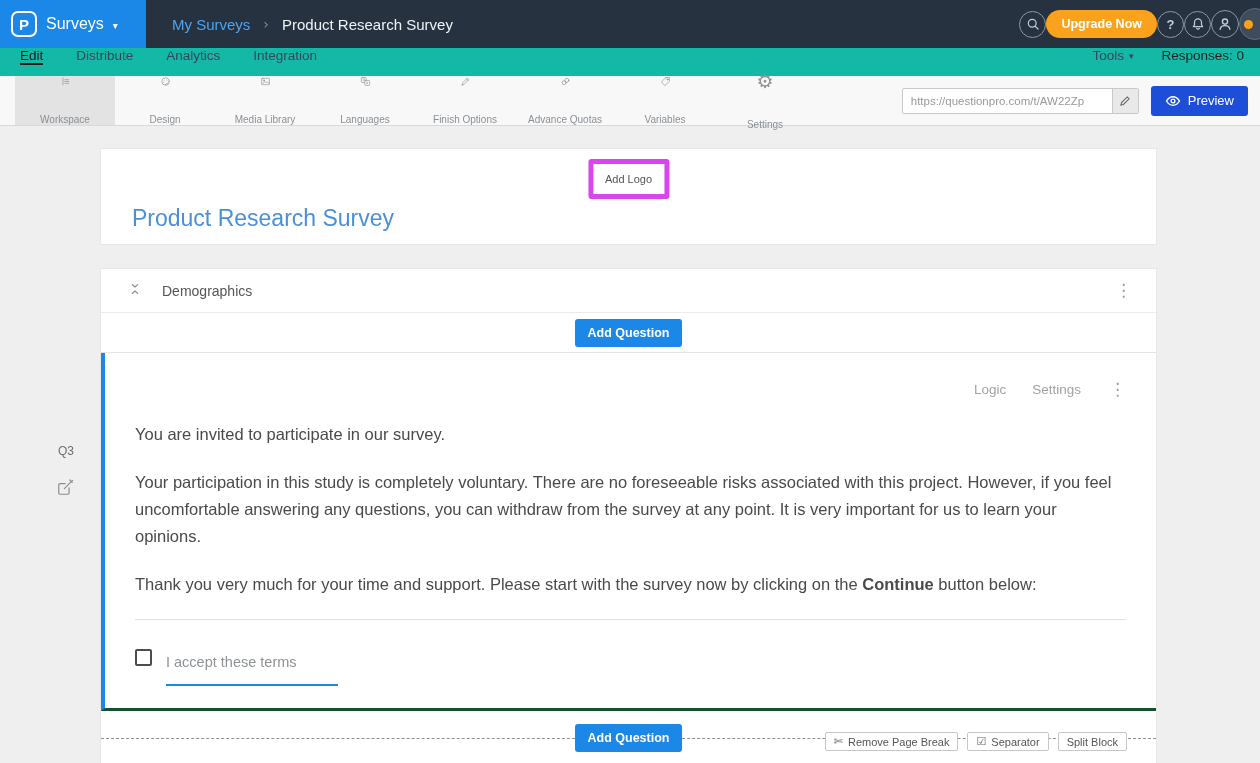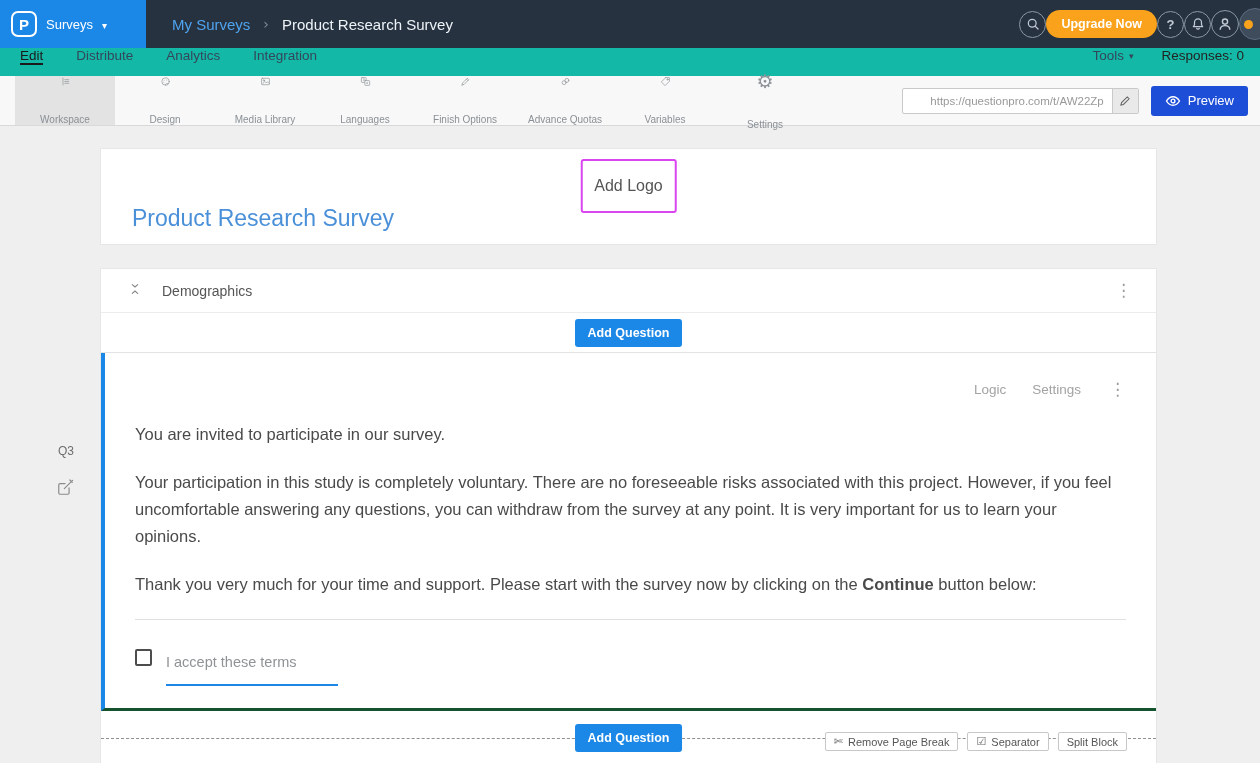--- a/index.html
+++ b/index.html
@@ -4,21 +4,21 @@
 <style>
   * { margin:0; padding:0; box-sizing:border-box; }
   body { background:#dcdcdc; font-family:"Liberation Sans", sans-serif; }
   .app { position:relative; width:1260px; height:763px; background:#efefef; overflow:hidden; }
   .glyph { font-family:"DejaVu Sans", sans-serif; }
 
   
   .topbar { display:flex; align-items:center; height:48px; background:#263240; }
   .brand { width:146px; height:48px; background:#1b87e6; display:flex; align-items:center; gap:9px; padding-left:11px; cursor:pointer; }
   .brand-logo { width:26px; height:26px; border:2px solid #fff; border-radius:7px; display:flex; align-items:center; justify-content:center; color:#fff; font-weight:bold; font-size:15px; }
-  .brand-name { color:#fff; font-size:13px; }
+  .brand-name { color:#fff; font-size:16px; }
   .brand .caret { color:#fff; font-size:10px; margin-top:2px; }
   .crumbs { margin-left:26px; display:flex; align-items:center; gap:13px; font-size:15px; }
   .crumb-parent { color:#4fa3ef; cursor:pointer; text-decoration:none; }
   .crumb-sep { color:#7c8b9b; font-size:14px; }
   .crumb-current { color:#eef3f8; }
   .topbar-right { margin-left:auto; display:flex; align-items:center; padding-right:6px; }
   .circle-btn { width:27px; height:27px; border:1px solid #8b98a6; border-radius:50%; display:flex; align-items:center; justify-content:center; color:#c3ccd6; font-size:13px; font-weight:bold; cursor:pointer; flex:0 0 auto; }
   .circle-btn svg { stroke:#c3ccd6; fill:none; stroke-width:1.6; stroke-linecap:round; stroke-linejoin:round; }
   .upgrade-btn { background:#faa21b; color:#fff; font-size:12.5px; font-weight:bold; padding:7px 15px; border-radius:15px; border:none; cursor:pointer; white-space:nowrap; }
   .avatar { width:28px; height:28px; border:1px solid #8b98a6; border-radius:50%; display:flex; align-items:center; justify-content:center; }
@@ -37,31 +37,31 @@
 
   
   .toolbar { display:flex; align-items:stretch; height:50px; background:#f8f8f8; border-bottom:1px solid #d9d9d9; padding-left:15px; }
   .tool-item { width:100px; display:flex; flex-direction:column; align-items:center; justify-content:center; gap:3px; cursor:pointer; }
   .tool-item.active { background:#e3e3e3; }
   .tool-item svg { stroke:#8d9499; fill:none; stroke-width:1.5; stroke-linecap:round; stroke-linejoin:round; }
   .tool-item .gear-glyph { font-size:19px; color:#8d9499; line-height:21px; }
   .tool-label { font-size:10px; color:#8a9096; white-space:nowrap;margin-top:24px; }
   .toolbar-right { margin-left:auto; display:flex; align-items:center; gap:12px; padding-right:12px; }
   .url-wrap { display:flex; align-items:center; width:237px; height:26px; border:1px solid #c9c9c9; background:#fff; border-radius:2px; overflow:hidden; }
-  .url-input { flex:1; min-width:0; border:none; outline:none; font-size:11.5px; color:#999; padding:0 8px; font-family:"Liberation Sans",sans-serif;text-align:right; }
+  .url-input { flex:1; min-width:0; border:none; outline:none; font-size:11.5px; color:#999; padding:0 8px; font-family:"Liberation Sans",sans-serif; }
   .url-edit { width:26px; align-self:stretch; background:#e9e9e9; border-left:1px solid #c9c9c9; display:flex; align-items:center; justify-content:center; cursor:pointer; }
   .url-edit svg { stroke:#666; fill:none; stroke-width:1.4; }
   .preview-btn { background:#1d4ed8; color:#fff; font-size:13px; height:30px; padding:0 14px; border-radius:3px; border:none; display:flex; align-items:center; gap:7px; cursor:pointer; }
   .preview-btn svg { stroke:#fff; fill:none; stroke-width:1.4; }
 
   
   .canvas { position:relative; height:637px; background:#efefef; }
   .page { width:1057px; margin-left:100px; }
   .title-card { position:relative; margin-top:22px; height:97px; background:#fff; border:1px solid #e6e6e6; }
-  .add-logo-btn { position:absolute; top:10px; left:50%; transform:translateX(-50%); background:#fff; border:2px solid #d946ef; border-radius:3px; color:#555; font-size:16px; padding:16px 12px; cursor:pointer; }
+  .add-logo-btn { position:absolute; top:10px; left:50%; transform:translateX(-50%); background:#fff; border:5px solid #d946ef; border-radius:3px; color:#555; font-size:11px; padding:9px 12px; cursor:pointer; }
   .survey-title { position:absolute; left:31px; top:56px; font-size:23px; color:#4a90d9; font-weight:400; }
 
   .section { margin-top:23px; height:495px; background:#fff; border:1px solid #e6e6e6; border-bottom:none; }
   .sec-header { height:44px; display:flex; align-items:center; padding:0 24px 0 26px; border-bottom:1px solid #ececec; }
   .sec-header svg { stroke:#8a8a8a; fill:none; stroke-width:1.8; stroke-linecap:round; stroke-linejoin:round; }
   .sec-title { margin-left:19px; font-size:14px; color:#555; }
   .kebab { margin-left:auto; color:#9b9b9b; font-size:17px; cursor:pointer; line-height:1; }
   .add-row { height:40px; display:flex; align-items:center; justify-content:center; border-bottom:1px solid #e3e3e3; }
   .btn-primary { background:#1b87e6; color:#fff; font-weight:bold; font-size:12.5px; padding:7px 13px; border-radius:3px; border:none; cursor:pointer; }
 

